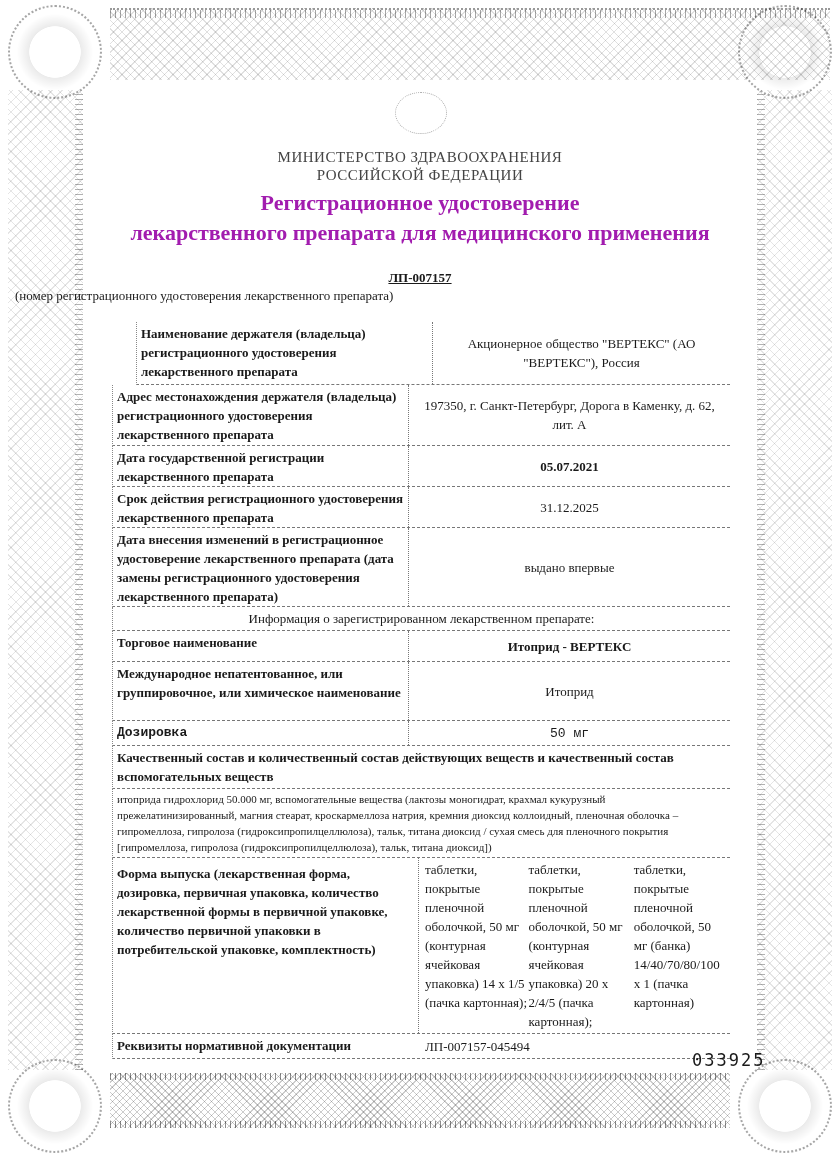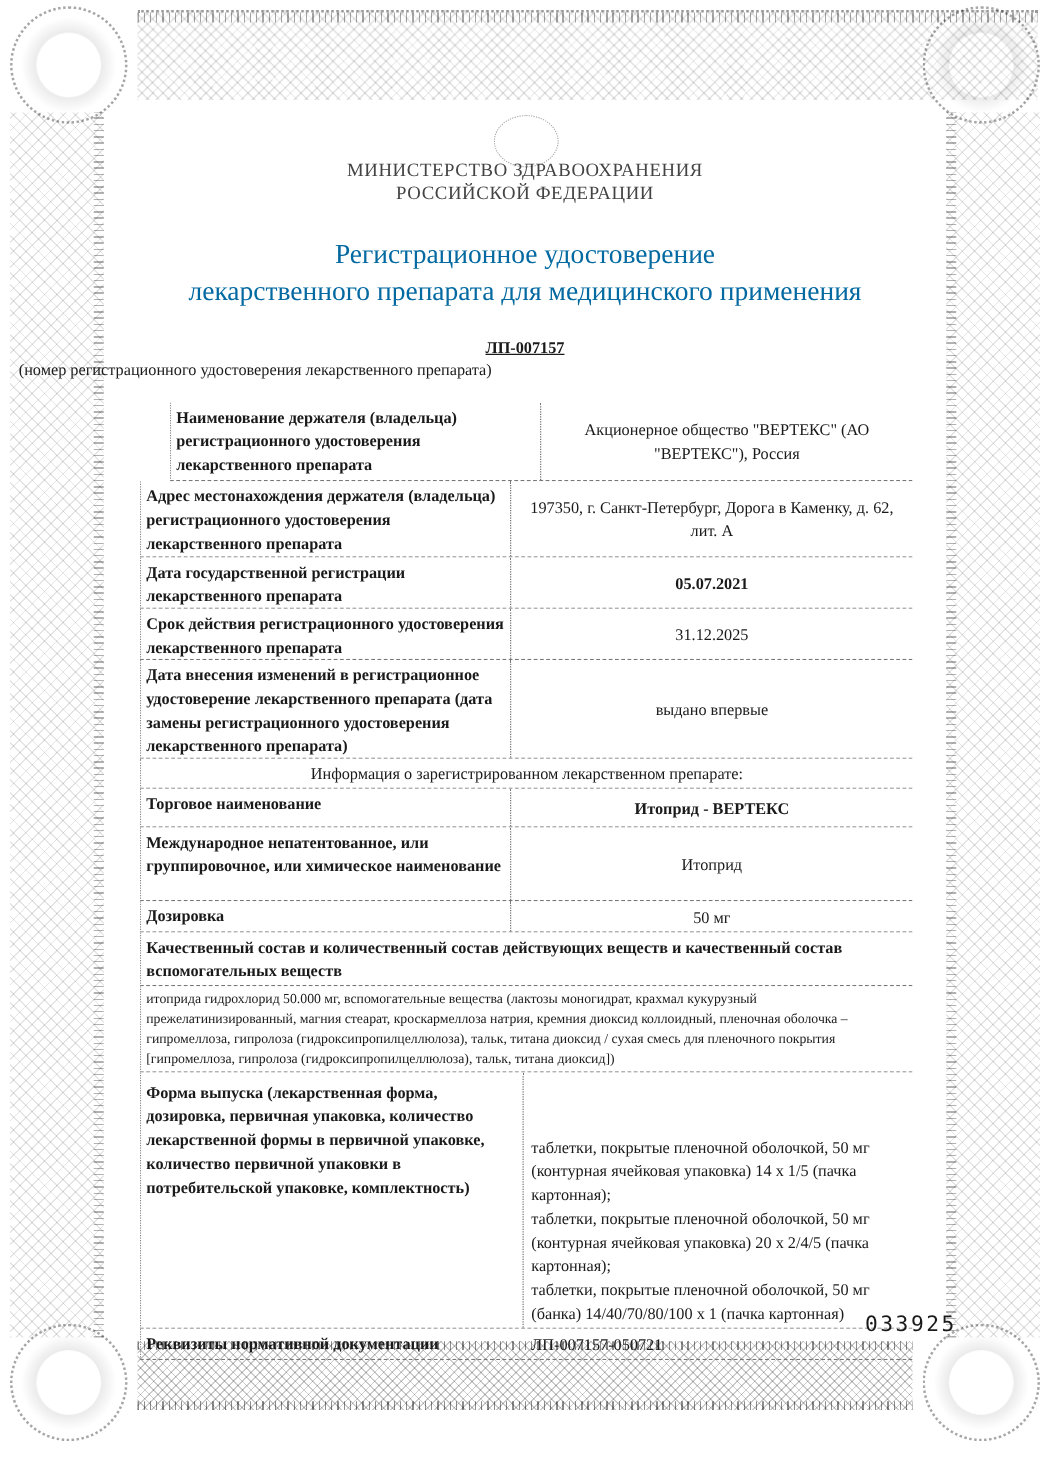--- a/index.html
+++ b/index.html
@@ -47,26 +47,26 @@
   .rosette.tl { left: 8px; top: 5px; }
   .rosette.tr { right: 8px; top: 5px; }
   .rosette.bl { left: 8px; bottom: 20px; }
   .rosette.br { right: 8px; bottom: 20px; }
 
   .emblem {
     position: absolute; left: 395px; top: 92px; width: 50px; height: 40px;
     border-radius: 50%; border: 1px dotted rgba(0,0,0,0.35);
   }
   .ministry {
-    position: absolute; left: 0; right: 0; top: 128px; text-align: center;
+    position: absolute; left: 0; right: 0; top: 148px; text-align: center;
     font-size: 15px; letter-spacing: 0.5px; color: #444; line-height: 18px;
   }
   .title {
     position: absolute; left: 0; right: 0; top: 188px; text-align: center;
-    font-size: 22px; font-weight: normal; line-height: 30px; color: #0369a1;
+    font-size: 22px; font-weight: bold; line-height: 30px; color: #a21caf;
   }
   .regno {
     position: absolute; left: 0; right: 0; top: 270px; text-align: center;
     font-size: 13px; font-weight: bold; text-decoration: underline;
   }
   .regno-caption {
     position: absolute; left: 15px; right: 0; top: 288px; text-align: left; font-size: 13px;
   }
 
   .table { position: absolute; left: 112px; top: 322px; width: 618px; font-size: 13px; }
@@ -149,33 +149,33 @@
   </div>
   <div class="full center">Информация о зарегистрированном лекарственном препарате:</div>
   <div class="row" style="height:30px;">
     <div class="label">Торговое наименование</div>
     <div class="value bold">Итоприд - ВЕРТЕКС</div>
   </div>
   <div class="row" style="height:58px;">
     <div class="label">Международное непатентованное, или группировочное, или химическое наименование</div>
     <div class="value">Итоприд</div>
   </div>
-  <div class="row" style="height:24px;">
+  <div class="row" style="height:24px;font-family:Liberation Mono, monospace;">
     <div class="label">Дозировка</div>
     <div class="value">50 мг</div>
   </div>
   <div class="full bold">Качественный состав и количественный состав действующих веществ и качественный состав вспомогательных веществ</div>
   <div class="full small">итоприда гидрохлорид 50.000 мг, вспомогательные вещества (лактозы моногидрат, крахмал кукурузный прежелатинизированный, магния стеарат, кроскармеллоза натрия, кремния диоксид коллоидный, пленочная оболочка – гипромеллоза, гипролоза (гидроксипропилцеллюлоза), тальк, титана диоксид / сухая смесь для пленочного покрытия [гипромеллоза, гипролоза (гидроксипропилцеллюлоза), тальк, титана диоксид])</div>
   <div class="row pack">
     <div class="label" style="padding-top:6px;">Форма выпуска (лекарственная форма, дозировка, первичная упаковка, количество лекарственной формы в первичной упаковке, количество первичной упаковки в потребительской упаковке, комплектность)</div>
-    <div class="value top" style="flex-direction:column; align-items:flex-start;margin-top:48px;">
+    <div class="value top" style="flex-direction:row; align-items:flex-start;">
       <div>таблетки, покрытые пленочной оболочкой, 50 мг (контурная ячейковая упаковка) 14 x 1/5 (пачка картонная);</div>
       <div>таблетки, покрытые пленочной оболочкой, 50 мг (контурная ячейковая упаковка) 20 x 2/4/5 (пачка картонная);</div>
       <div>таблетки, покрытые пленочной оболочкой, 50 мг (банка) 14/40/70/80/100 x 1 (пачка картонная)</div>
     </div>
   </div>
   <div class="row req" style="height:24px;">
     <div class="label">Реквизиты нормативной документации</div>
-    <div class="value">ЛП-007157-050721</div>
+    <div class="value">ЛП-007157-045494</div>
   </div>
 </div>
 
 <div class="serial">033925</div>
 
 </body></html>

